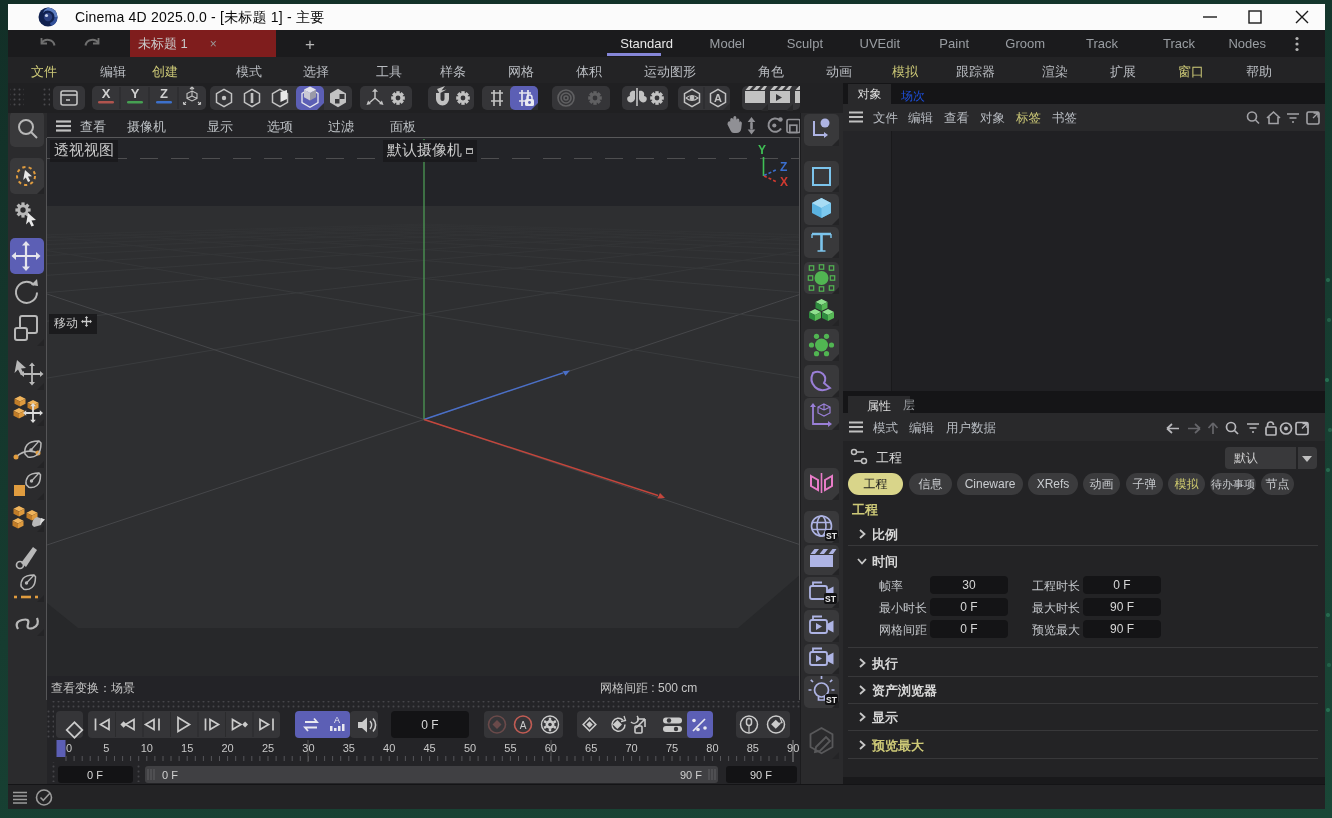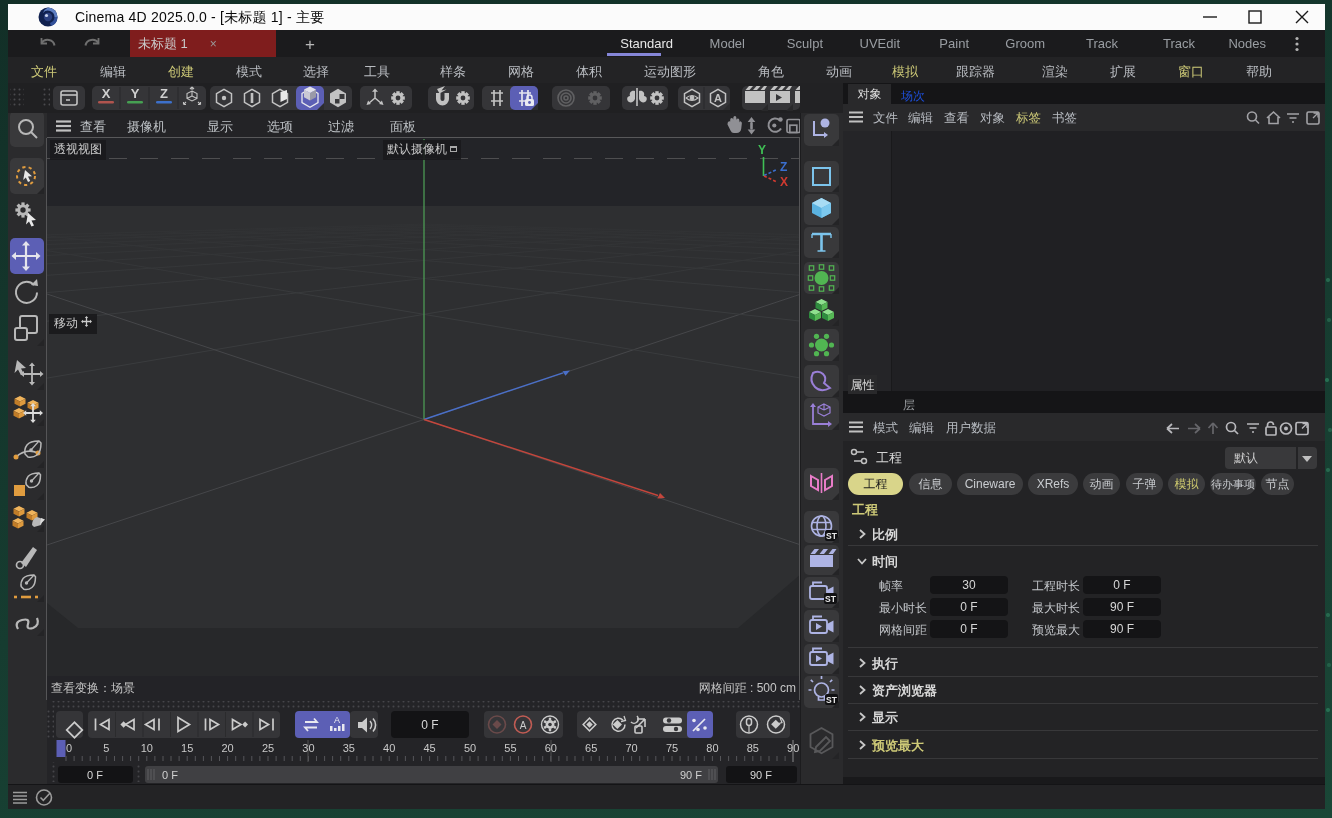--- a/index.html
+++ b/index.html
@@ -10,21 +10,21 @@
 .tabbar{left:8px;top:30px;width:1317px;height:27px;background:#1b1b1d}
 .doctab{left:130px;top:30px;width:146px;height:27px;background:#7f1d1d;color:#c9c9c9;font-size:13px;line-height:27px;padding-left:8px}
 .ltab{top:30px;height:27px;line-height:28px;font-size:13px;color:#9a9ea3;text-align:right}
 .menubar{left:8px;top:57px;width:1317px;height:26px;background:#232325}
 .mi{top:63px;font-size:13px;color:#b9bcc1;white-space:nowrap}
 .yel{color:#cdc977!important}
 .toolbar{left:8px;top:83px;width:792px;height:30px;background:#202022}
 .lbar{left:8px;top:113px;width:39px;height:671px;background:#2b2b2d}
 .vpmenu{left:47px;top:113px;width:753px;height:25px;background:#232326;border-bottom:1px solid #58585a}
 .vmi{top:118px;font-size:13px;color:#bcc0c4}
-.vplabel{background:#1a1a1ce6;color:#c9c9c9;font-size:12px;padding:1px 4px 2px;white-space:nowrap}
+.vplabel{background:#1a1a1ce6;color:#c9c9c9;font-size:15px;padding:1px 4px 2px;white-space:nowrap}
 .rstrip{left:800px;top:113px;width:43px;height:677px;background:#2a2a2c}
 .rpanel{left:843px;top:83px;width:482px;height:701px;background:#232325}
 .ptabrow{left:843px;width:482px;height:20px;background:#151517}
 .ptab{background:#29292b;color:#dfdfdf;font-size:12px;text-align:center}
 .pmenurow{left:843px;width:482px;height:27px;background:#29292b}
 .pmi{font-size:12.5px;color:#b8bcc2}
 .field{background:#141416;border-radius:4px;color:#d6d6d6;font-size:12px;text-align:center;line-height:18px;height:18px;width:78px}
 .flabel{font-size:12px;color:#c3c6ca}
 .ambtn{top:473px;height:22px;background:#3b3b3d;border-radius:11px;font-size:12px;color:#c9ccd0;text-align:center;line-height:22px}
 .sect{font-size:13px;font-weight:bold;color:#d8d8d8}
@@ -74,24 +74,24 @@
 <svg class="a" style="left:1294px;top:36px" width="6" height="16" viewBox="0 0 6 16">
     <g fill="#b2b2b2">
       <circle cx="3" cy="2.5" r="1.6"></circle>
       <circle cx="3" cy="8" r="1.6"></circle>
       <circle cx="3" cy="13.5" r="1.6"></circle>
     </g>
   </svg>
 <div class="a menubar"></div>
 <div class="a mi yel" style="left:31px">文件</div>
 <div class="a mi" style="left:100px">编辑</div>
-<div class="a mi yel" style="left:168px">创建</div>
+<div class="a mi yel" style="left:152px">创建</div>
 <div class="a mi" style="left:236px">模式</div>
 <div class="a mi" style="left:303px">选择</div>
-<div class="a mi" style="left:364px">工具</div>
+<div class="a mi" style="left:376px">工具</div>
 <div class="a mi" style="left:440px">样条</div>
 <div class="a mi" style="left:508px">网格</div>
 <div class="a mi" style="left:576px">体积</div>
 <div class="a mi" style="left:644px">运动图形</div>
 <div class="a mi" style="left:758px">角色</div>
 <div class="a mi" style="left:826px">动画</div>
 <div class="a mi yel" style="left:892px">模拟</div>
 <div class="a mi" style="left:956px">跟踪器</div>
 <div class="a mi" style="left:1042px">渲染</div>
 <div class="a mi" style="left:1110px">扩展</div>
@@ -461,21 +461,21 @@
 <div class="a" style="left:799px;top:138px;width:1px;height:562px;background:#555557"></div>
 <div class="a vplabel" style="left:50px;top:140px">透视视图</div>
 <div class="a vplabel" style="left:383px;top:140px">默认摄像机 <span style="display:inline-block;width:7px;height:6px;border:1px solid #aaa;border-top:2px solid #aaa;vertical-align:1px"></span></div>
 <div class="a vplabel" style="left:49px;top:314px;font-size:12px;padding:1px 5px 2px">移动 <svg style="display:inline-block" width="11" height="11" viewBox="0 0 11 11">
       <g stroke="#cccccc" stroke-width="1.3" fill="#ccc">
         <path d="M5.5 1.5 v8 M1.5 5.5 h8" fill="none"></path>
         <path d="M5.5 0 l-1.7 2 h3.4 z M5.5 11 l-1.7 -2 h3.4 z M0 5.5 l2 -1.7 v3.4 z M11 5.5 l-2 -1.7 v3.4 z" stroke="none"></path>
       </g>
     </svg></div>
 <div class="a" style="left:51px;top:680px;font-size:12px;color:#c6c6c6">查看变换：场景</div>
-<div class="a" style="left:600px;top:680px;width:196px;font-size:12px;color:#c6c6c6;text-align:right">网格间距 : 500 cm</div>
+<div class="a" style="left:600px;top:680px;width:196px;font-size:12px;color:#c6c6c6;">网格间距 : 500 cm</div>
 <div class="a rstrip"></div>
 <div class="a" style="left:800px;top:113px;width:1px;height:677px;background:#1c1c1e"></div>
 <svg class="a" style="left:800px;top:113px" width="43" height="677" viewBox="0 0 43 677">
 <rect x="8" y="3" width="26" height="5" fill="url(#gr2)"></rect>
     <defs>
       <pattern id="gr2" width="5" height="5" patternUnits="userSpaceOnUse">
         <circle cx="1.5" cy="1.5" r="1" fill="#4a4a4d"></circle>
       </pattern>
     </defs>
     <rect x="4" y="1" width="35" height="32" rx="5" fill="#39393b"></rect>
@@ -784,21 +784,21 @@
 <path d="M42 5 h12 M44.5 9 h7 M47 13 h2"></path>
 <rect x="62" y="3" width="12" height="12" rx="1.5"></rect>
       <path d="M68 9 l5 -5 M68.5 4 h4.5 v4.5" stroke-width="1.3"></path>
 </g>
   </svg>
 <div class="a" style="left:843px;top:131px;width:482px;height:260px;background:#202023"></div>
 <div class="a" style="left:843px;top:131px;width:48px;height:260px;background:#252528"></div>
 <div class="a" style="left:891px;top:131px;width:1px;height:260px;background:#19191b"></div>
 <div class="a" style="left:843px;top:391px;width:482px;height:2px;background:#151517"></div>
 <div class="a ptabrow" style="top:393px;height:20px"></div>
-<div class="a ptab" style="left:848px;top:375px;width:29px;height:19px;line-height:20px">属性</div>
+<div class="a ptab" style="left:848px;top:396px;width:62px;height:19px;line-height:20px">属性</div>
 <div class="a" style="left:903px;top:397px;font-size:12px;color:#9b9ea2">层</div>
 <div class="a pmenurow" style="top:413px;height:28px"></div>
 <svg class="a" style="left:848px;top:420px" width="16" height="14" viewBox="0 0 16 14">
     <g stroke="#c0c0c0" stroke-width="2">
       <line x1="1" y1="2.5" x2="15" y2="2.5"></line>
       <line x1="1" y1="7" x2="15" y2="7"></line>
       <line x1="1" y1="11.5" x2="15" y2="11.5"></line>
     </g>
   </svg>
 <div class="a pmi" style="left:873px;top:420px">模式</div>

